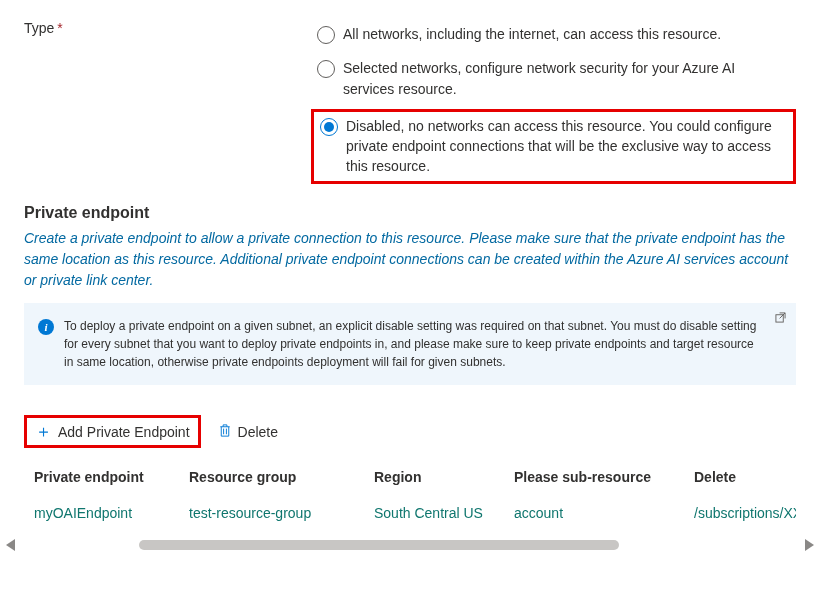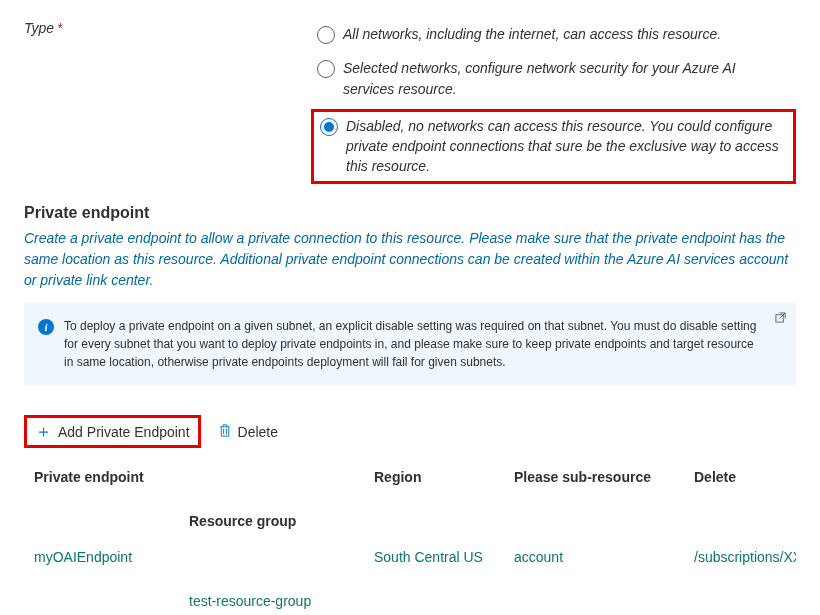--- a/index.html
+++ b/index.html
@@ -6,21 +6,21 @@
   body {
     margin: 0;
     padding: 0;
     font-family: "Segoe UI", -apple-system, Helvetica, Arial, sans-serif;
     font-size: 13px;
     color: #323130;
     background: #ffffff;
     width: 820px;
   }
   .page { padding: 20px 24px 0 24px; }
-  .field-row { display: flex; gap: 12px; margin-bottom: 20px; font-style: italic; }
+  .field-row { display: flex; gap: 12px; margin-bottom: 20px; }
   .field-label { flex: 0 0 275px; font-size: 14px; color: #323130; }
   .required-star { color: #a4262c; margin-left: 3px; }
   .radio-group { flex: 1; display: flex; flex-direction: column; gap: 6px; }
   .radio-option { display: flex; align-items: flex-start; gap: 8px; padding: 4px 6px; }
   .radio-circle {
     flex: 0 0 18px; width: 18px; height: 18px; border-radius: 50%;
     border: 1px solid #605e5c; margin-top: 2px; position: relative; background: #fff;
   }
   .radio-circle.selected { border-color: #0078d4; }
   .radio-circle.selected::after {
@@ -48,21 +48,21 @@
     display: flex; align-items: center; gap: 6px; padding: 5px 8px;
     font-size: 14px; color: #323130; cursor: pointer; border: 3px solid transparent;
   }
   .toolbar-btn.highlight { border-color: #e60000; }
   .plus-icon { color: #0078d4; font-size: 17px; font-weight: 300; line-height: 1; }
   .trash-icon { color: #0078d4; }
   .table { width: 100%; font-size: 14px; }
   .table-header { display: flex; font-weight: 600; padding: 8px 0 10px 0; }
   .table-row { display: flex; padding: 10px 0; color: #0f766e; }
   .col-pe { flex: 0 0 165px; padding-left: 10px; }
-  .col-rg { flex: 0 0 185px; margin-top: 44px; }
+  .col-rg { flex: 0 0 185px; }
   .col-region { flex: 0 0 140px; }
   .col-target { flex: 0 0 180px; }
   .col-subnet { flex: 1 1 auto; white-space: nowrap; overflow: hidden; }
   .hscrollbar {
     margin-top: 8px; display: flex; align-items: center; gap: 4px;
     padding: 0 6px 8px 6px;
   }
   .hscroll-arrow {
     width: 0; height: 0; border-top: 6px solid transparent; border-bottom: 6px solid transparent;
   }
@@ -90,21 +90,21 @@
         <span class="radio-label">All networks, including the internet, can access this resource.</span>
       </label>
 
       <label class="radio-option">
         <span class="radio-circle"></span>
         <span class="radio-label">Selected networks, configure network security for your Azure AI services resource.</span>
       </label>
 
       <label class="radio-option highlight-box">
         <span class="radio-circle selected"></span>
-        <span class="radio-label">Disabled, no networks can access this resource. You could configure private endpoint connections that sure be the exclusive way to access this resource.</span>
+        <span class="radio-label">Disabled, no networks can access this resource. You could configure private endpoint connections that will be the exclusive way to access this resource.</span>
       </label>
 
     </div>
   </div>
 
   <div class="section-title">Private endpoint</div>
   <div class="section-desc">Create a private endpoint to allow a private connection to this resource. Please make sure that the private endpoint has the same location as this resource. Additional private endpoint connections can be created within the Azure AI services account or private link center.</div>
 
   <div class="info-box">
     <span class="info-icon">i</span>

